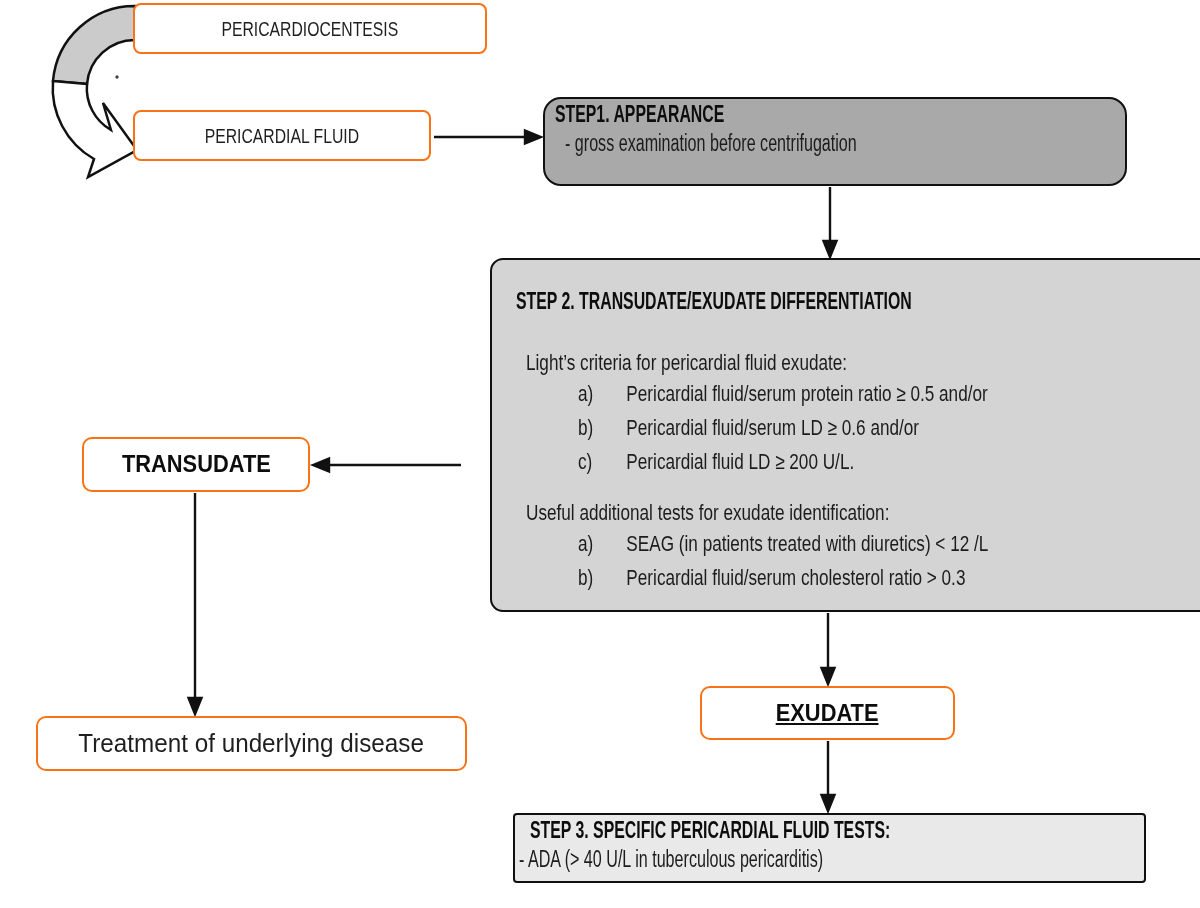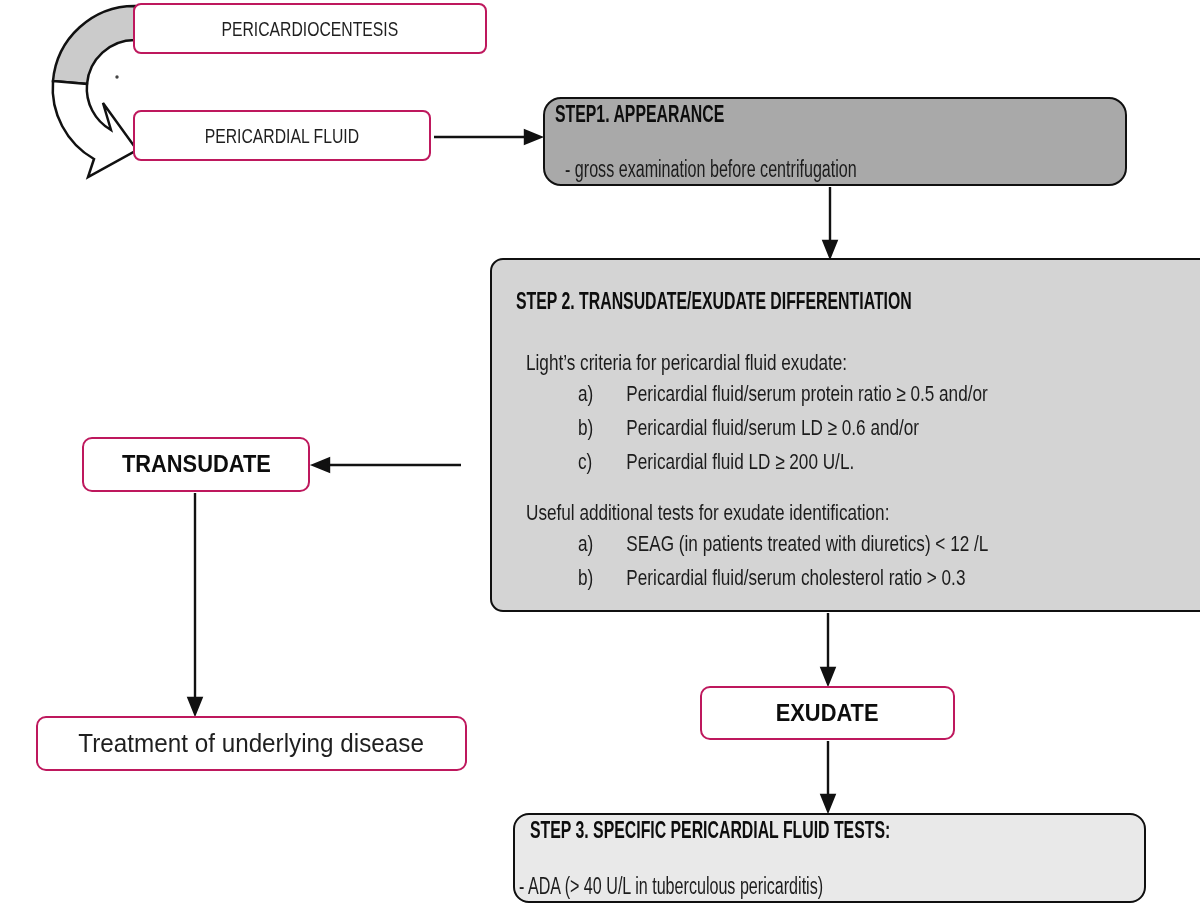--- a/index.html
+++ b/index.html
@@ -3,59 +3,59 @@
 <meta charset="utf-8">
 <style>
   html,body{margin:0;padding:0;background:#ffffff;}
   #canvas{
     position:relative;width:1200px;height:908px;background:#ffffff;overflow:hidden;
     font-family:"Liberation Sans","DejaVu Sans",sans-serif;color:#1a1a1a;
   }
   #connectors{position:absolute;left:0;top:0;width:1200px;height:908px;z-index:0;}
   .node{
     position:absolute;z-index:1;box-sizing:border-box;background:#ffffff;
-    border:2px solid #be185d;border-radius:9px;
+    border:2px solid #f97316;border-radius:9px;
     display:flex;align-items:center;justify-content:center;
   }
   .node.caps-label{font-size:21px;color:#1f1f1f;}
   .node.caps-label span{transform:scaleX(0.75);transform-origin:50% 50%;white-space:nowrap;}
   .node.bold-label{font-weight:bold;font-size:23px;color:#0d0d0d;}
   .node.bold-label span{transform:scaleX(0.95);transform-origin:50% 50%;white-space:nowrap;}
   .node.plain-label{font-size:25px;color:#1f1f1f;margin-left:34px;}
   .node.plain-label span{transform:scaleX(0.97);transform-origin:50% 50%;white-space:nowrap;}
 
   .stepbox{
     position:absolute;z-index:1;box-sizing:border-box;
     border:2.6px solid #101010;
-    display:flex;flex-direction:column;justify-content:space-between;align-items:flex-start;
+    display:flex;flex-direction:column;justify-content:flex-start;align-items:flex-start;
   }
   #step1{left:543px;top:97px;width:584px;height:89px;border-radius:18px;background:var(--step1-fill,#a9a9a9);padding-left:10px;}
   #step2{left:490px;top:258px;width:731px;height:354px;border-radius:13px;background:var(--step2-fill,#d4d4d4);
          padding:26px 12px 0 24px;justify-content:flex-start;}
-  #step3{left:513px;top:813px;width:633px;height:90px;border-radius:16px;background:var(--step3-fill,#e9e9e9);padding-left:15px;}
+  #step3{left:513px;top:813px;width:633px;height:70px;border-radius:4px;background:var(--step3-fill,#e9e9e9);padding-left:15px;}
 
   .t-title{font-weight:bold;font-size:24px;line-height:30px;color:#0d0d0d;white-space:nowrap;
            transform:scaleX(0.66);transform-origin:0 50%;}
   .t-sub{font-size:23px;line-height:29px;color:#1c1c1c;white-space:nowrap;
          transform:scaleX(0.70);transform-origin:0 50%;}
   #step1 .t-sub{margin-left:10px;}
   #step3 .t-sub{margin-left:-11px;}
 
   .t-heading{font-size:22px;line-height:28px;color:#1c1c1c;white-space:nowrap;
              transform:scaleX(0.78);transform-origin:0 50%;margin-left:10px;}
   #step2 .h1{margin-top:33px;}
   #step2 .h2{margin-top:20px;}
   .li{display:flex;margin-left:62px;font-size:22px;line-height:34px;color:#1c1c1c;white-space:nowrap;
       transform:scaleX(0.78);transform-origin:0 50%;}
   .li .marker{display:inline-block;width:62px;flex:0 0 62px;}
 
   #pericardiocentesis{left:133px;top:3px;width:354px;height:51px;border-radius:8px;}
   #pericardial-fluid{left:133px;top:110px;width:298px;height:51px;border-radius:8px;}
   #transudate{left:82px;top:437px;width:228px;height:55px;border-radius:10px;border-width:2.6px;text-align:center;}
-  #exudate{left:700px;top:686px;width:255px;height:54px;border-radius:10px;border-width:2.6px;}
+  #exudate{left:700px;top:686px;width:255px;height:54px;border-radius:10px;border-width:2.6px;text-decoration:underline;}
   #treatment{left:2px;top:716px;width:431px;height:55px;border-radius:10px;}
 </style>
 </head>
 <body>
 
 <div id="canvas">
 
   <svg id="connectors" viewBox="0 0 1200 908" xmlns="http://www.w3.org/2000/svg">
     <g stroke="#111111" stroke-width="2.5" stroke-linejoin="miter">
       <path d="M 135 6 A 82 82 0 0 0 53 81 L 87 84 A 48 48 0 0 1 135 40 Z" fill="var(--arrow-shade,#cbcbcb)"></path>

